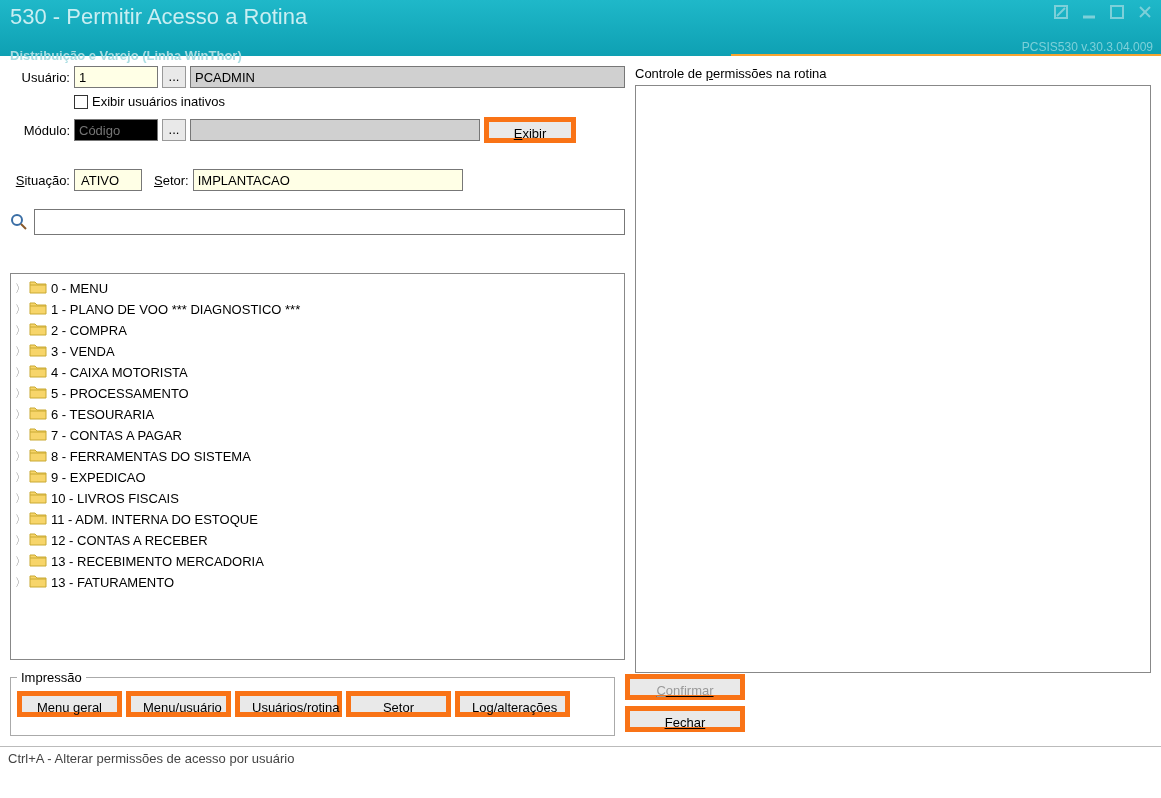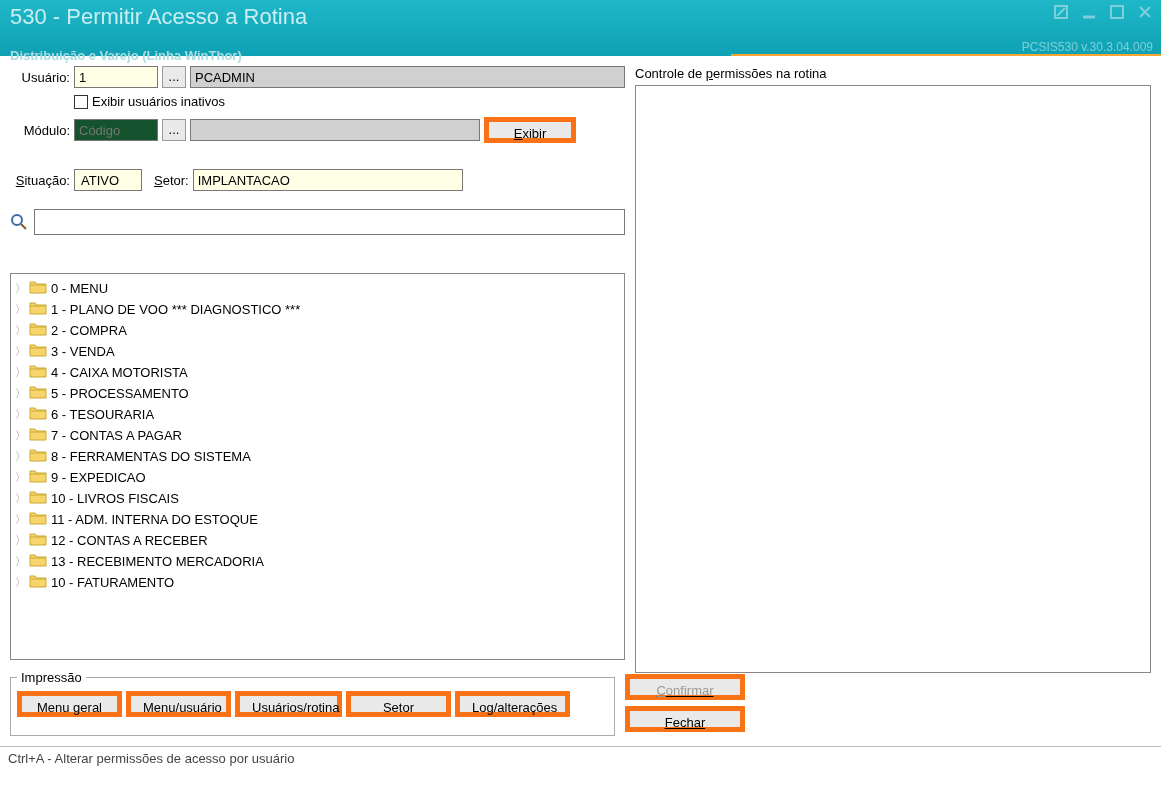--- a/index.html
+++ b/index.html
@@ -95,21 +95,21 @@
       <input class="input" style="width: 84px;" value="1">
       <button class="ellipsis-btn">...</button>
       <input class="input grey" style="flex: 1 1 0%;" readonly="" value="PCADMIN">
     </div>
     <div class="checkbox-wrap">
       <span class="checkbox"></span>
       <span>Exibir usuários inativos</span>
     </div>
     <div class="form-row">
       <span class="lbl">Módulo:</span>
-      <input class="input" style="width: 84px; background: #14532d; color: rgb(153, 153, 153);" placeholder="Código">
+      <input class="input" style="width: 84px; background: #000000; color: rgb(153, 153, 153);" placeholder="Código">
       <button class="ellipsis-btn">...</button>
       <input class="input grey" style="width: 290px;" readonly="">
       <button class="btn underline-first" style="width:92px">Exibir</button>
     </div>
 
     <div class="form-row" style="margin-top:20px">
       <span style="width:60px;text-align:right"><span style="text-decoration:underline">S</span>ituação:</span>
       <input class="input" style="width: 68px; padding-left: 6px;" readonly="" value="ATIVO">
       <span style="margin-left:8px"><span style="text-decoration:underline">S</span>etor:</span>
       <input class="input" style="width: 270px;" readonly="" value="IMPLANTACAO">
@@ -238,21 +238,21 @@
                 <path d="M1 5 h16" stroke="#c9a933"></path>
               </svg></span>
             <span>13 - RECEBIMENTO MERCADORIA</span>
           </div>
           <div class="tree-item">
             <span class="chev">〉</span>
             <span class="folder-icon"><svg viewBox="0 0 18 14">
                 <path d="M1 2 h5 l2 2 h9 v9 h-16 z" fill="#f7d56a" stroke="#c9a933"></path>
                 <path d="M1 5 h16" stroke="#c9a933"></path>
               </svg></span>
-            <span>10 - FATURAMENTO</span>
+            <span>13 - FATURAMENTO</span>
           </div>
         </div>
     </div>
   </div>
 
   <div class="right">
     <div style="margin-bottom:4px">Controle de <span style="text-decoration:underline">p</span>ermissões na rotina</div>
     <div class="perm-panel"></div>
   </div>
 </div>

